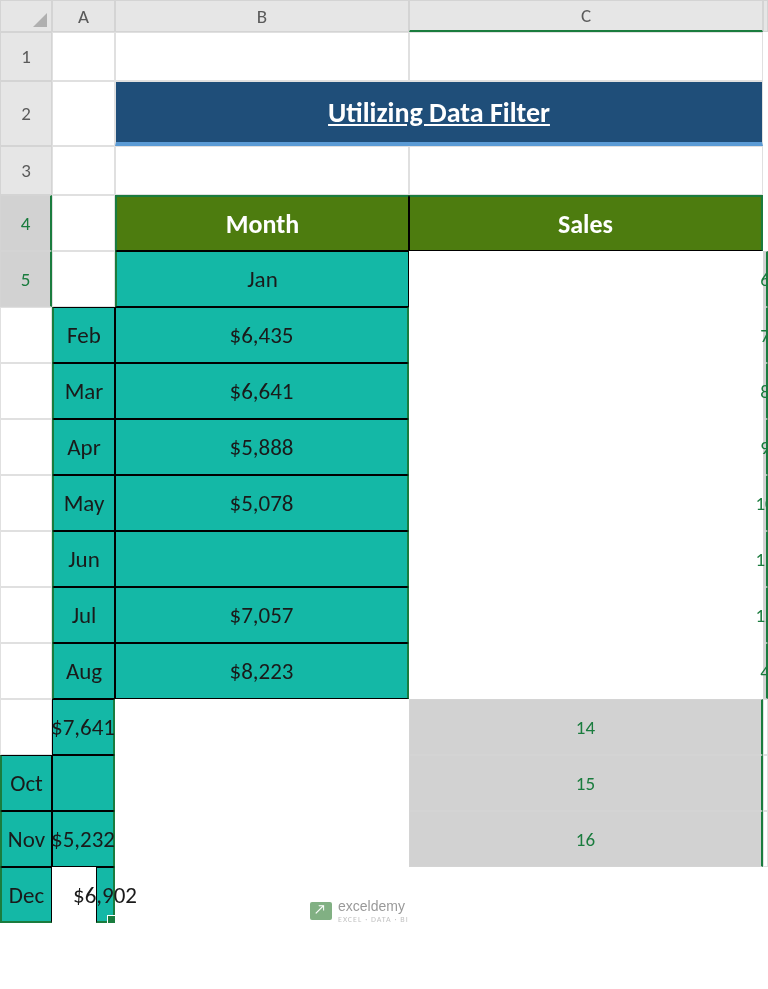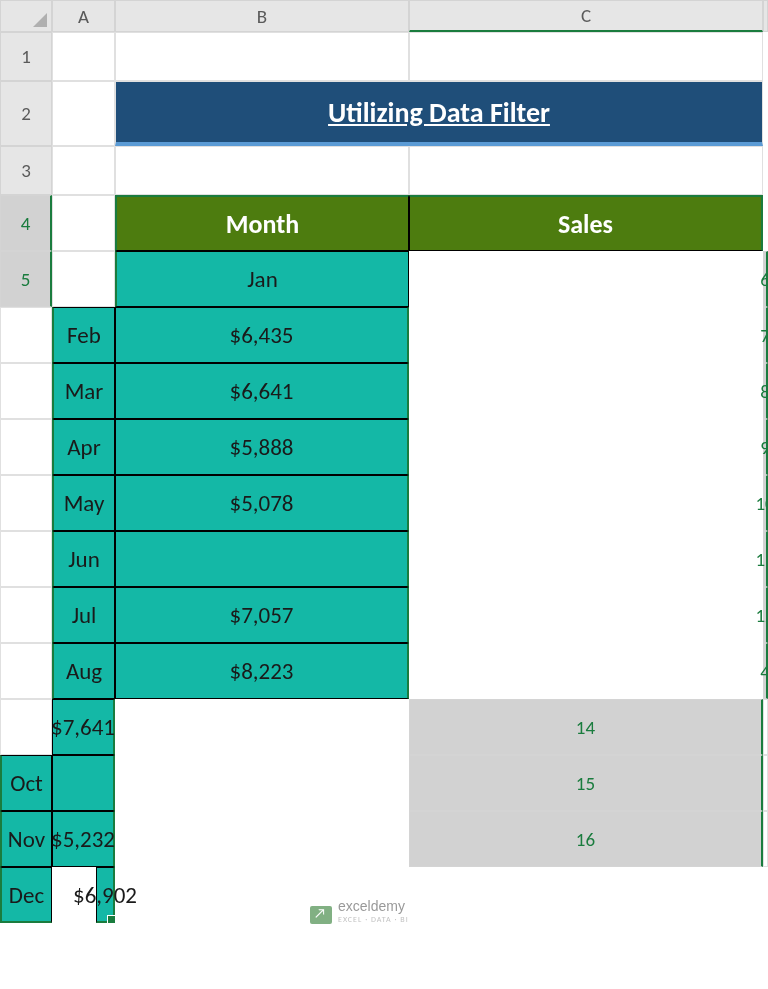--- a/index.html
+++ b/index.html
@@ -20,21 +20,21 @@
 .th-cell { background: #4d7c0f; color: #fff; font-size: 26px; font-weight: bold; border: 1px solid #000; }
 .td-cell { background: #14b8a6; border: 1px solid #000; }
 .sel-border-top { border-top: 2px solid #1a7c3e; }
 .sel-border-left { border-left: 2px solid #1a7c3e; }
 .sel-border-right { border-right: 2px solid #1a7c3e; }
 .sel-border-bottom { border-bottom: 2px solid #1a7c3e; }
 .merged-title { grid-column: 3 / 5; text-decoration: underline; }
 .gutter { background: #fff; }
 .handle { position: relative; margin-left: 44px; }
 .handle::after { content: ''; position: absolute; right: -3px; bottom: -3px; width: 7px; height: 7px; background: #1a7c3e; border: 1px solid #fff; }
-.watermark { position: absolute; left: 310px; top: 898px; display: flex; align-items: flex-end; opacity: 0.6; gap: 6px; }
+.watermark { position: absolute; left: 310px; top: 898px; display: flex; align-items: center; opacity: 0.6; gap: 6px; }
 .watermark-icon { width: 22px; height: 18px; background: #2e7d32; border-radius: 2px; position: relative; }
 .watermark-icon::after { content: '↗'; position: absolute; color: #fff; font-size: 14px; left: 4px; top: -1px; }
 .watermark-text { font-size: 14px; color: #555; font-family: Arial; }
 .watermark-sub { font-size: 8px; color: #999; letter-spacing: 1px; }
 </style>
 </head>
 <body>
 
 <div class="sheet">
   <div class="col-header corner"></div>

